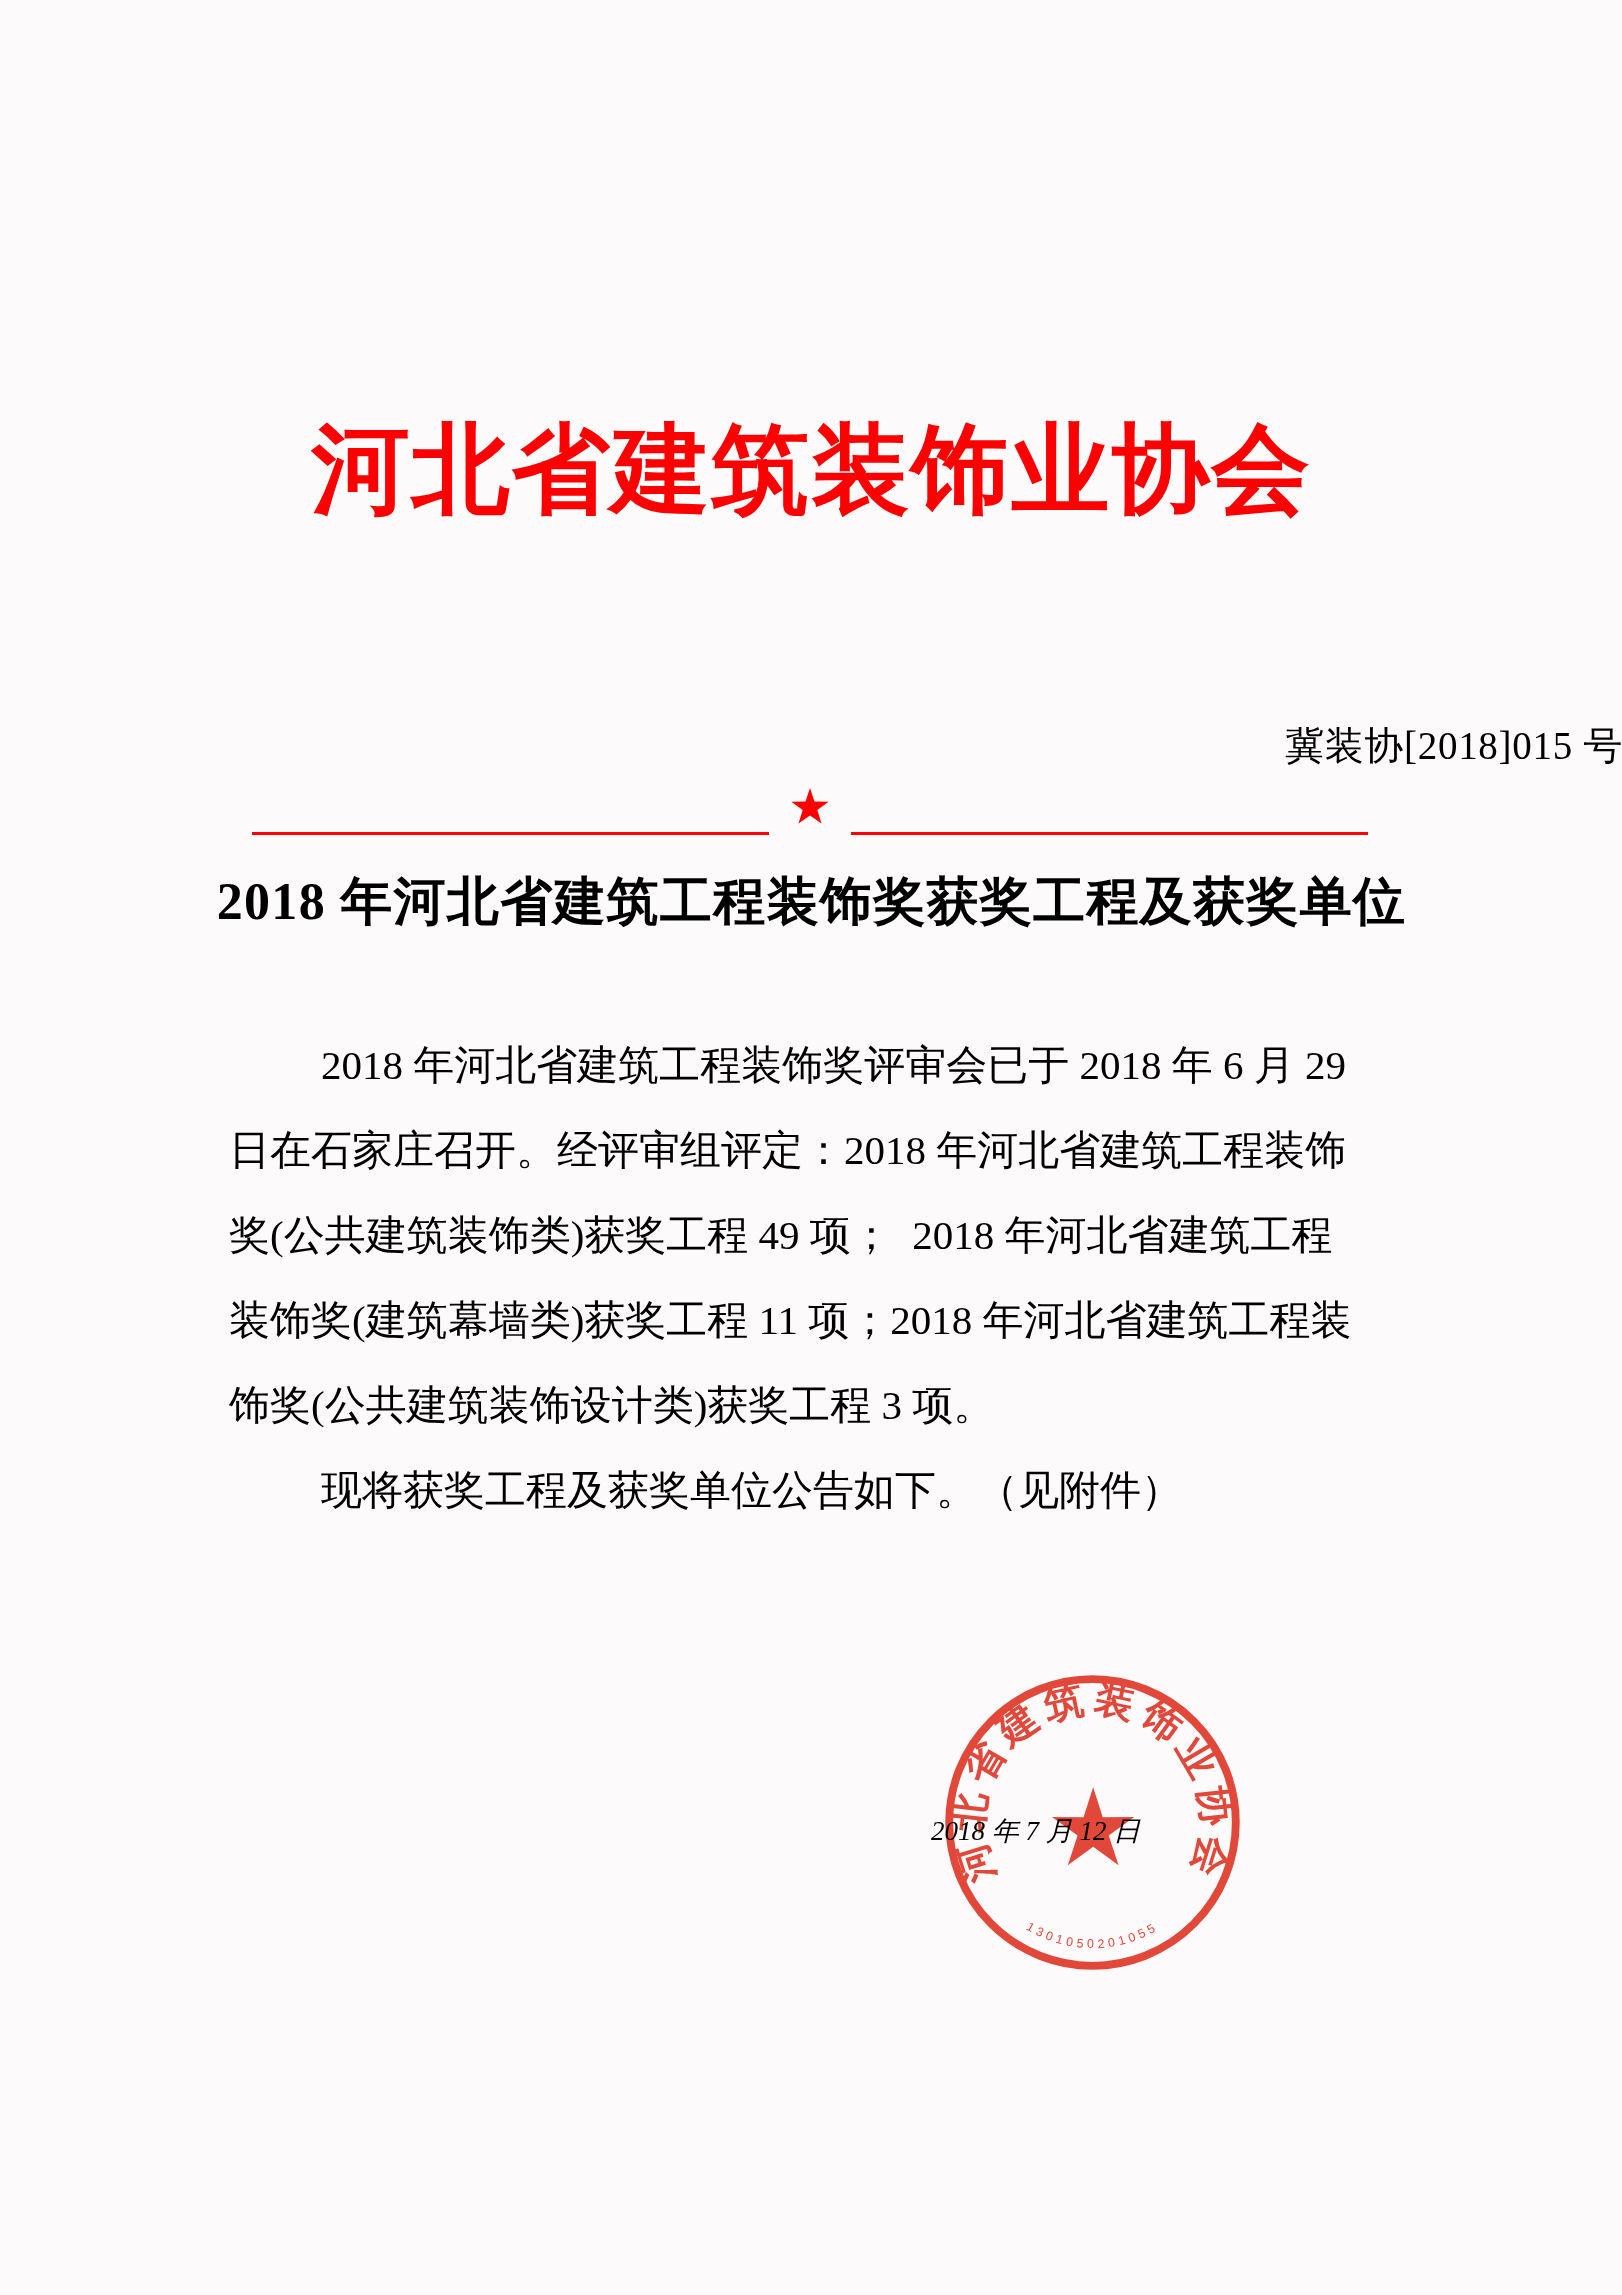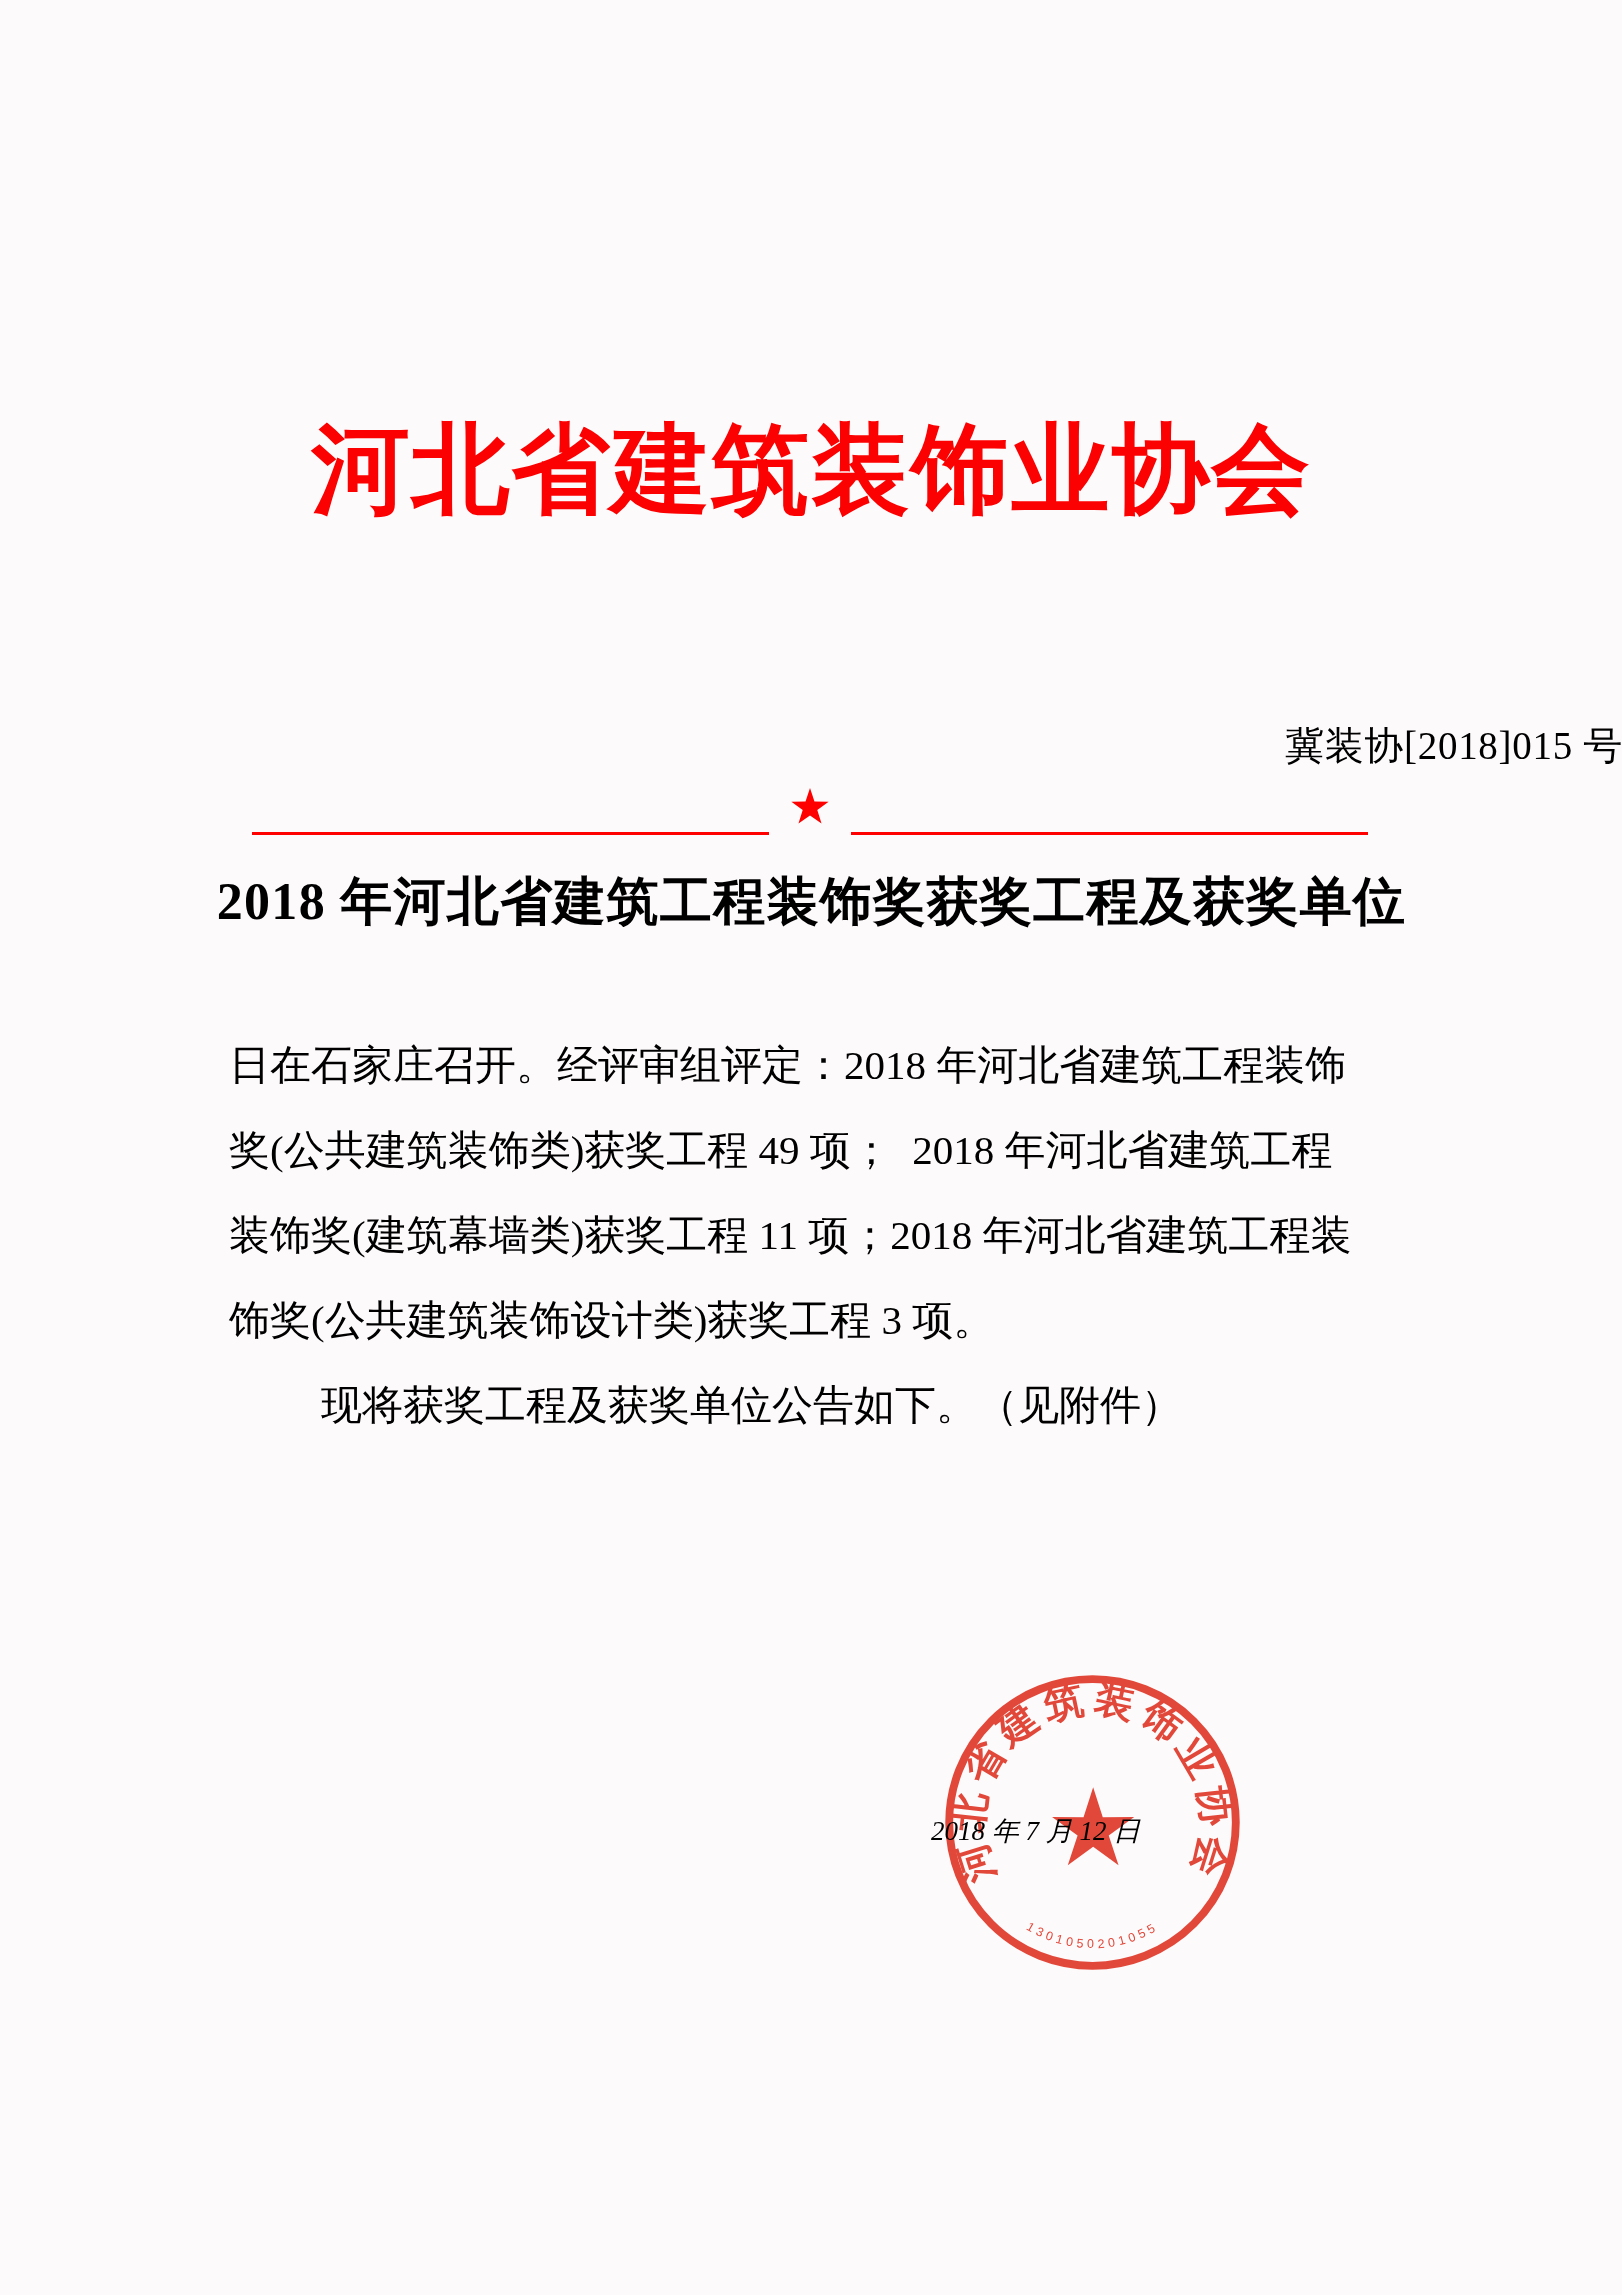--- a/index.html
+++ b/index.html
@@ -119,20 +119,21 @@
     <svg width="38" height="37" viewBox="0 0 62 60" aria-hidden="true">
       <polygon class="letterhead-star" points="31,0 38.3,21.9 61.4,22.1 42.9,35.9 49.8,57.9 31,44.5 12.2,57.9 19.1,35.9 0.6,22.1 23.7,21.9"></polygon>
     </svg>
   </div>
   <div class="seg"></div>
 </div>
 
 <div class="abs doc-heading">2018 年河北省建筑工程装饰奖获奖工程及获奖单位</div>
 
 <div class="abs body-text">
+  <div class="body-line indent">2018 年河北省建筑工程装饰奖评审会已于 2018 年 6 月 29</div>
   <div class="body-line">日在石家庄召开。经评审组评定：2018 年河北省建筑工程装饰</div>
   <div class="body-line">奖(公共建筑装饰类)获奖工程 49 项；  2018 年河北省建筑工程</div>
   <div class="body-line">装饰奖(建筑幕墙类)获奖工程 11 项；2018 年河北省建筑工程装</div>
   <div class="body-line">饰奖(公共建筑装饰设计类)获奖工程 3 项。</div>
   <div class="body-line indent">现将获奖工程及获奖单位公告如下。（见附件）</div>
 </div>
 
 <div class="abs seal">
   <svg width="301" height="301" viewBox="0 0 460 460" aria-hidden="true">
     <defs>

